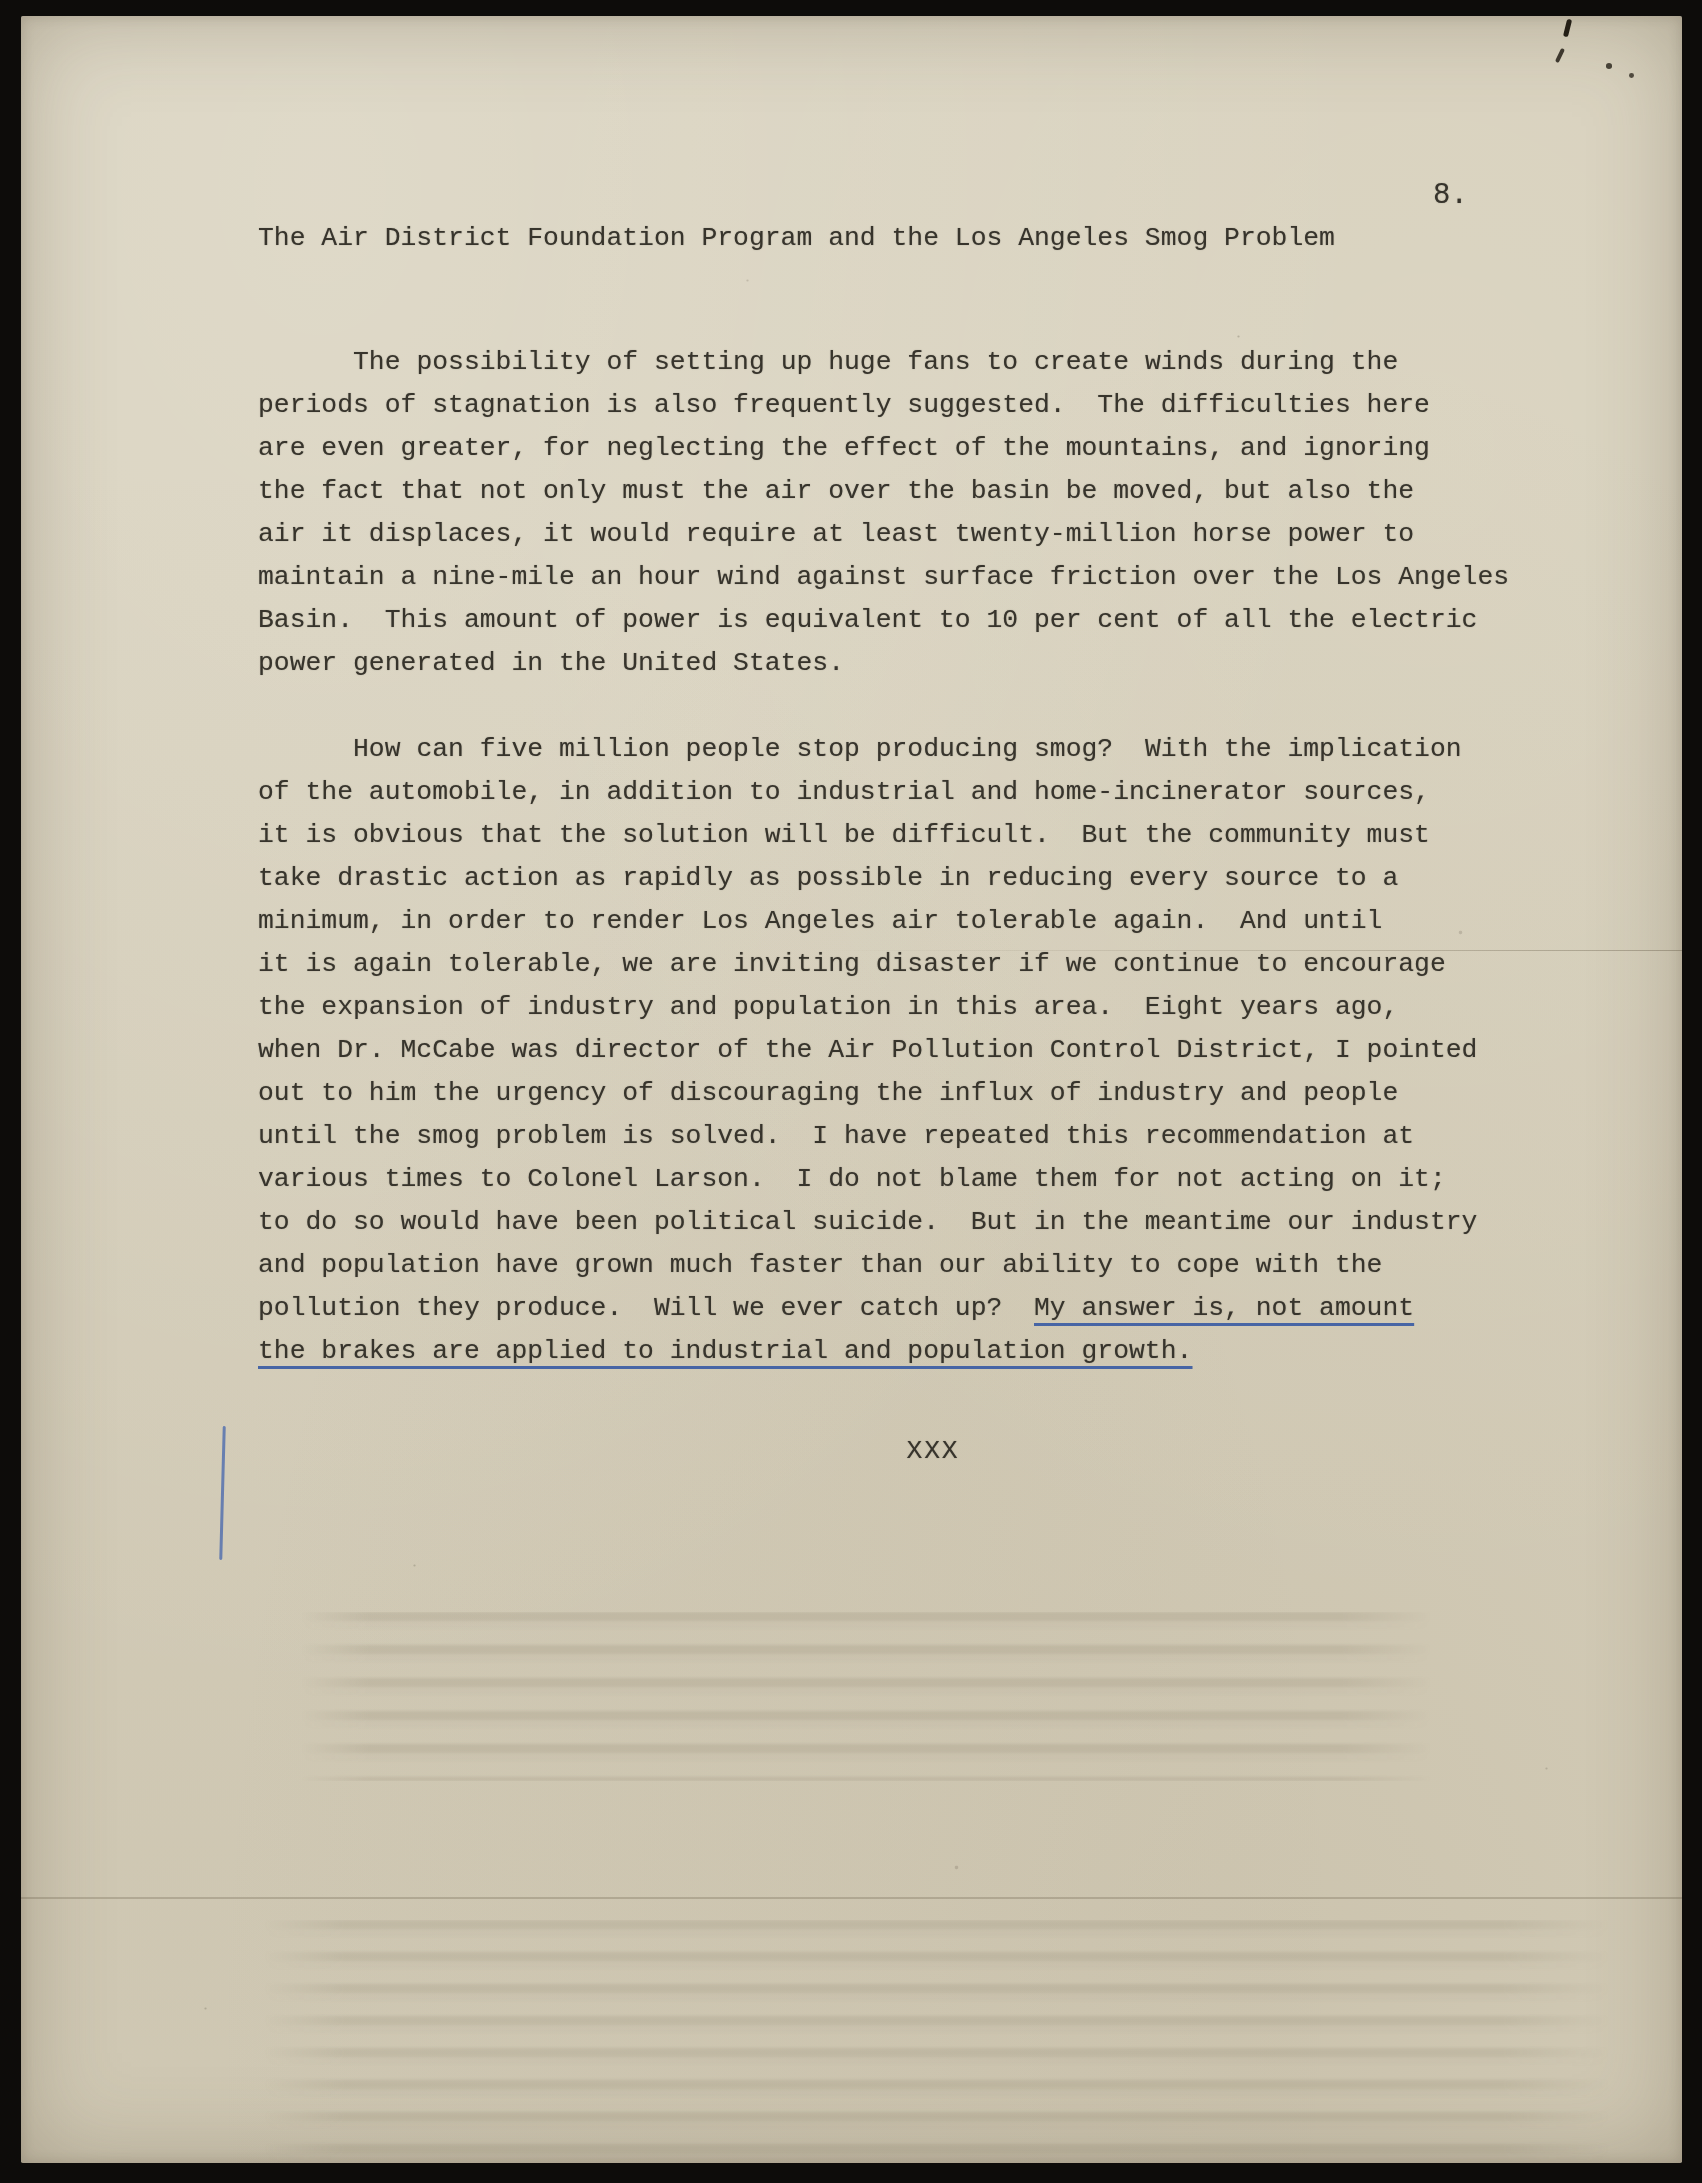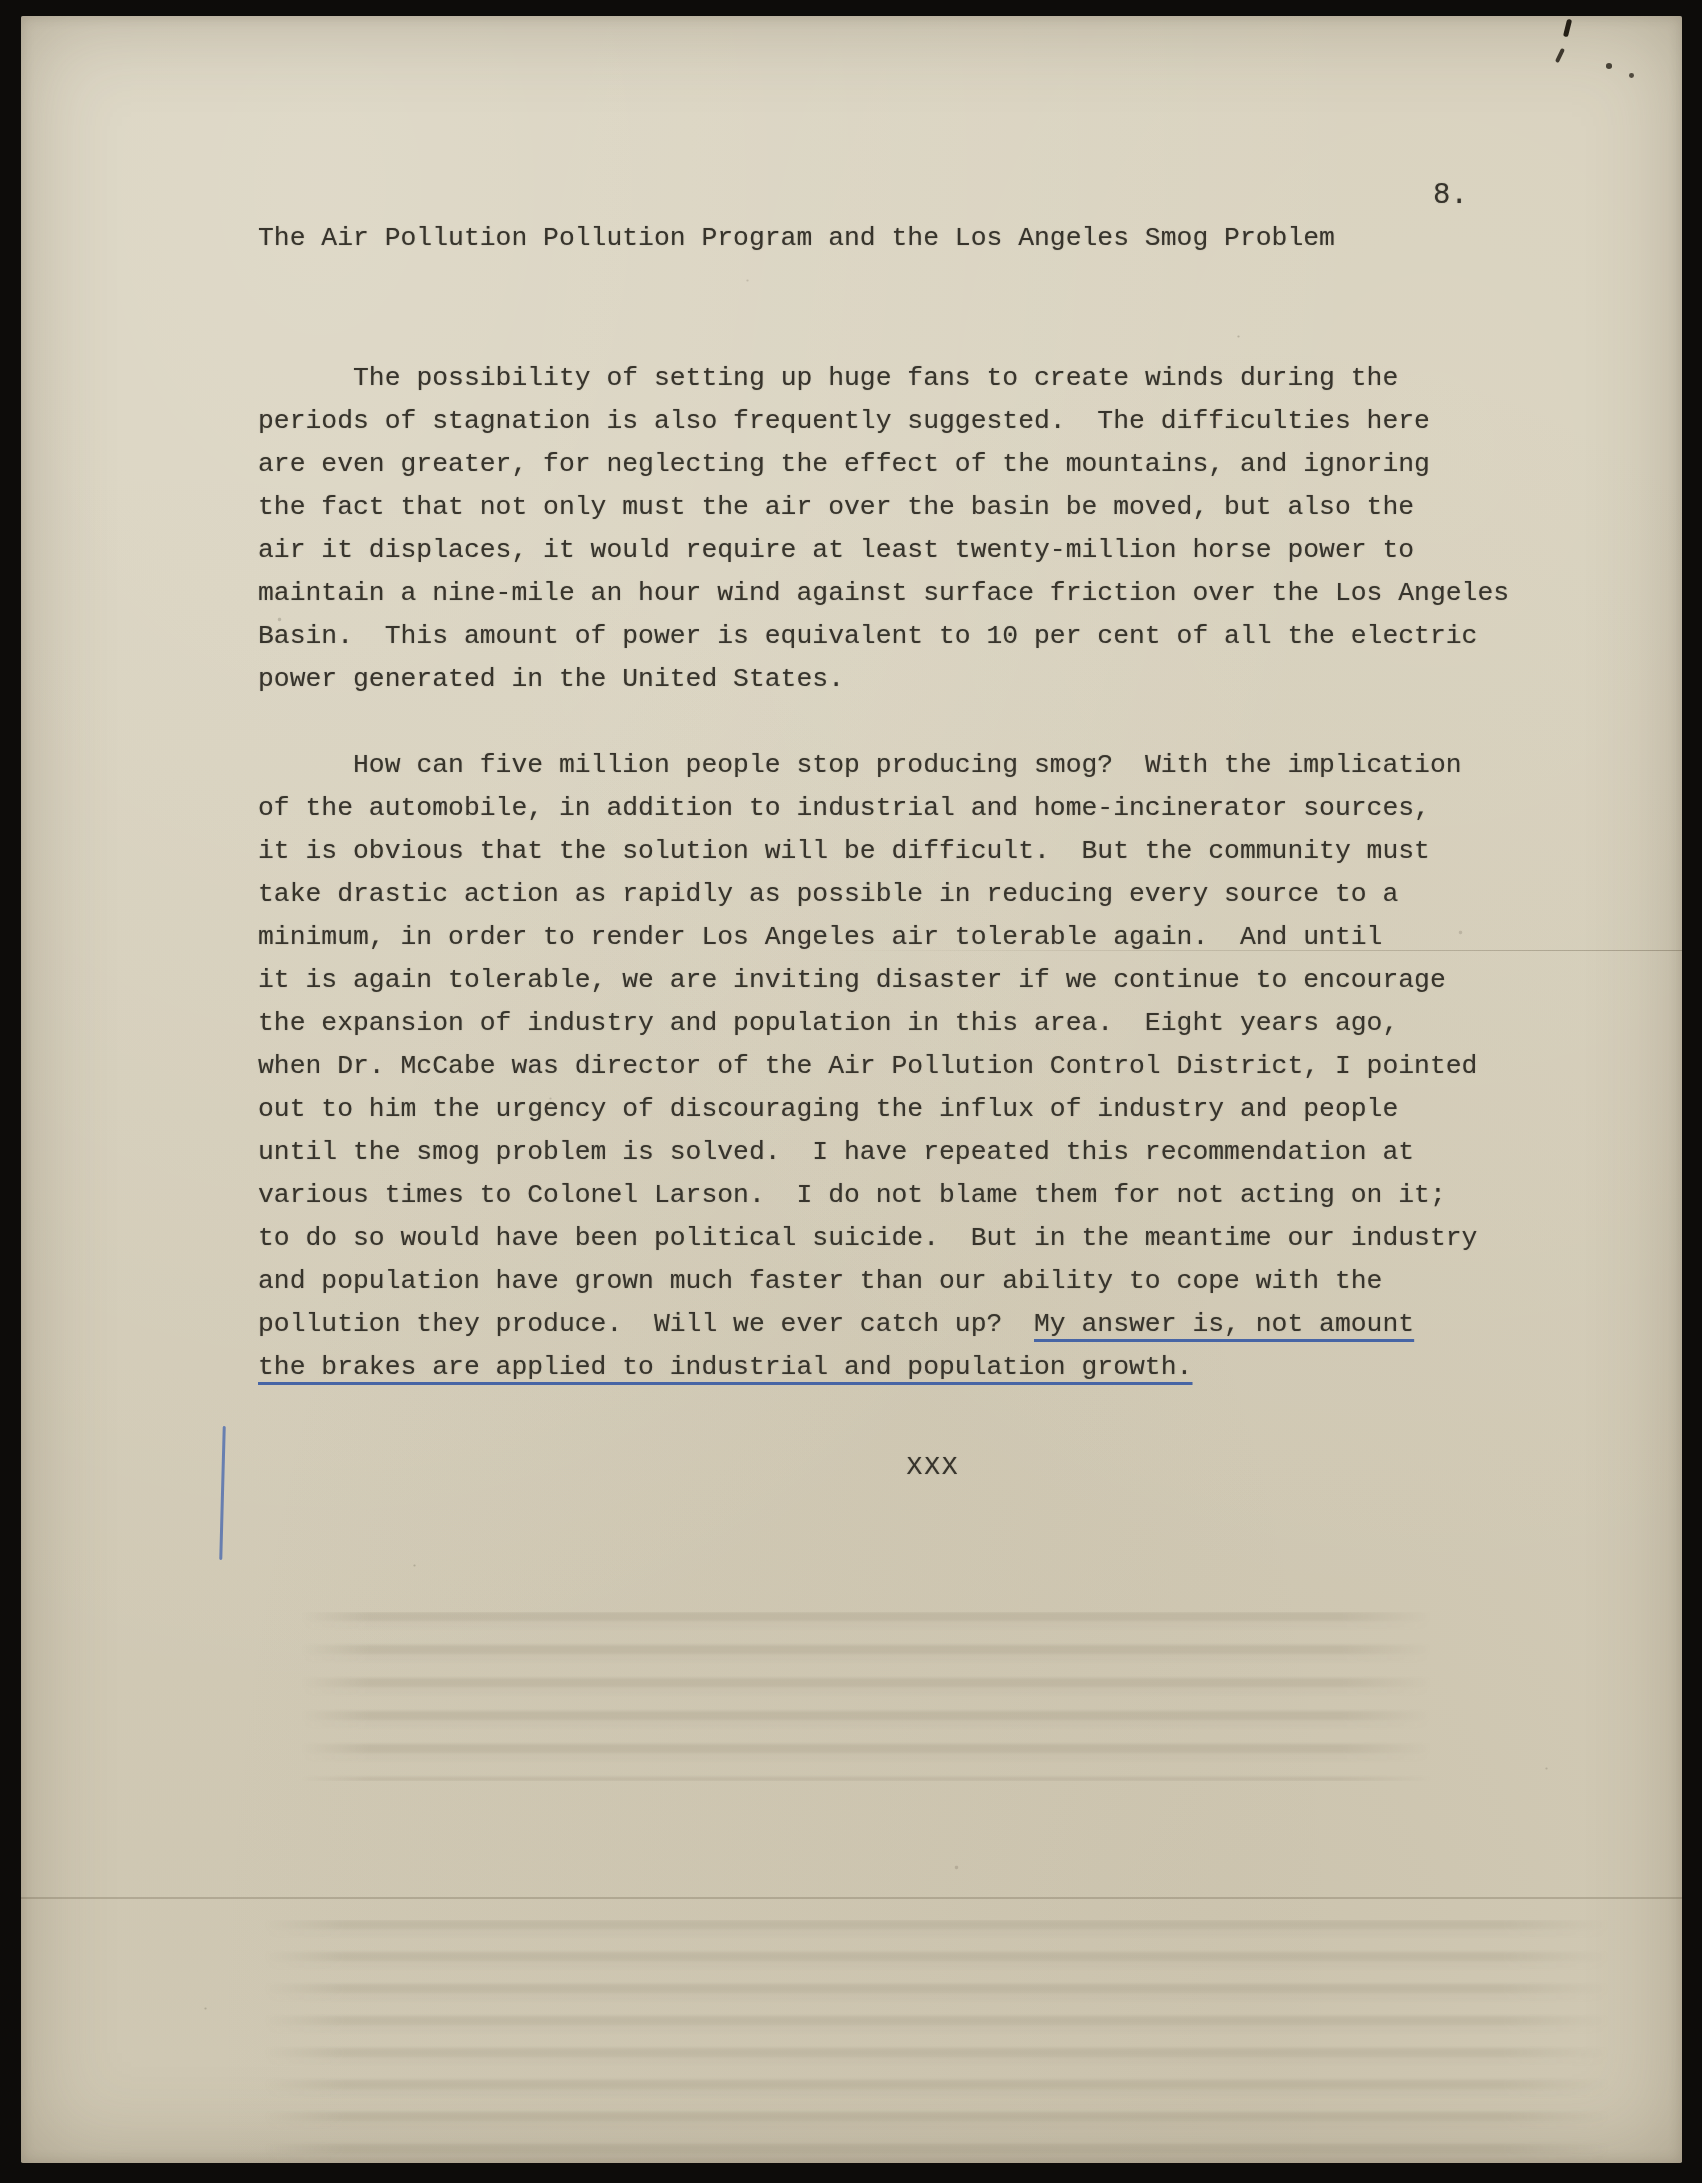--- a/index.html
+++ b/index.html
@@ -32,21 +32,21 @@
   }
   .title {
     position: absolute; left: 237px; top: 205px;
     font-size: 26.4px; line-height: 34px; white-space: pre;
   }
   .doc-body {
     position: absolute; left: 237px; top: 325px;
     width: 1350px;
     font-size: 26.4px; line-height: 43px;
   }
-  .para { white-space: pre-wrap; margin: 16px 0 43px 0; }
+  .para { white-space: pre-wrap; margin: 0 0 43px 0; }
   .ink-underline {
     text-decoration: underline;
     text-decoration-thickness: 2.5px;
     text-underline-offset: 8px;
     text-decoration-color: rgba(58,94,172,0.85);
   }
   .end-mark {
     margin-top: 57px;
     text-align: center;
     letter-spacing: 1.8px;
@@ -106,21 +106,21 @@
   }
 </style>
 </head>
 <body>
 
 <div class="scan">
   <div class="paper">
 
     <div class="page-number typew">8.</div>
 
-    <div class="title typew">The Air Pollution Pollution Program and the Los Angeles Smog Problem</div>
+    <div class="title typew">The Air District Foundation Program and the Los Angeles Smog Problem</div>
 
     <div class="doc-body typew">
       <div class="para">      The possibility of setting up huge fans to create winds during the
 periods of stagnation is also frequently suggested.  The difficulties here
 are even greater, for neglecting the effect of the mountains, and ignoring
 the fact that not only must the air over the basin be moved, but also the
 air it displaces, it would require at least twenty-million horse power to
 maintain a nine-mile an hour wind against surface friction over the Los Angeles
 Basin.  This amount of power is equivalent to 10 per cent of all the electric
 power generated in the United States.</div>

